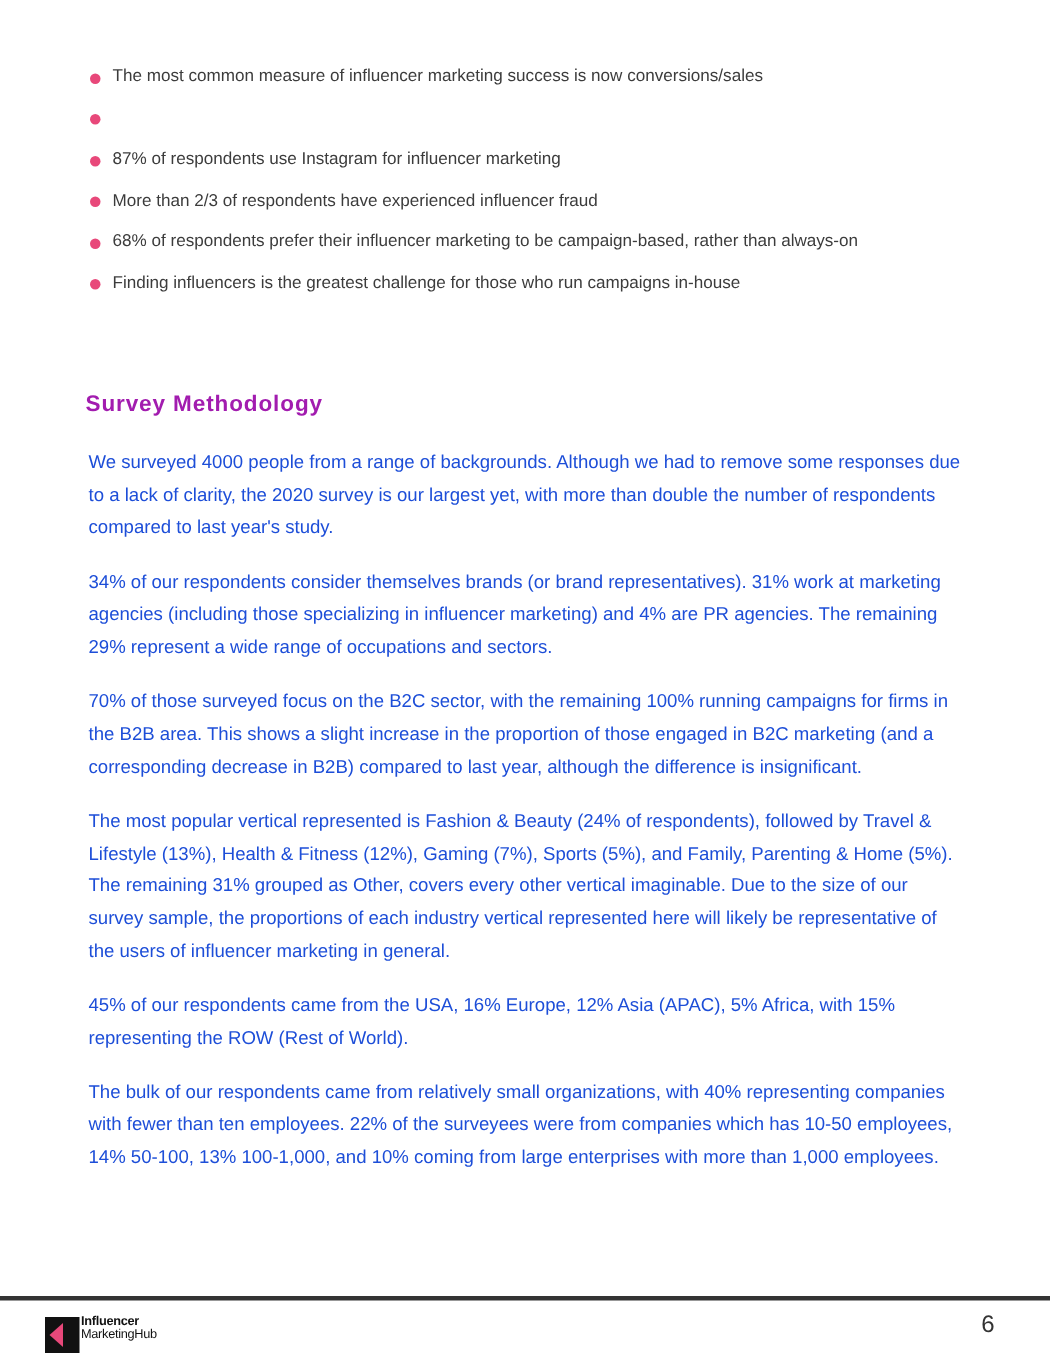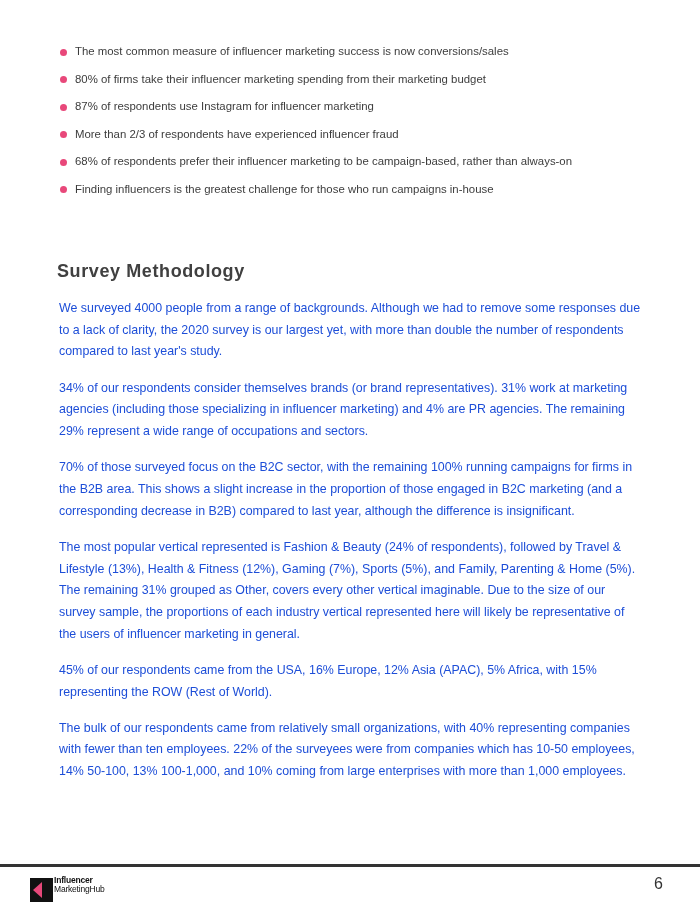--- a/index.html
+++ b/index.html
@@ -40,24 +40,24 @@
       width: 7px;
       height: 7px;
       border-radius: 50%;
       background: #e8487a;
     }
     .section-title {
       position: absolute;
       left: 57px;
       top: 261px;
       margin: 0;
-      font-size: 18px;
+      font-size: 15px;
       font-weight: bold;
       letter-spacing: 0.6px;
-      color: #404040;
+      color: #a21caf;
     }
     .body-text {
       position: absolute;
       left: 59px;
       top: 298px;
       width: 585px;
     }
     .para {
       margin: 0 0 14.5px 0;
       font-size: 12.4px;
@@ -122,21 +122,20 @@
 </head>
 <body>
 
 <ul class="bullets">
   <li class="bullet-item">
     <span class="bullet-dot" style="background: rgb(232, 72, 122);"></span>
     <span>The most common measure of influencer marketing success is now conversions/sales</span>
   </li>
   <li class="bullet-item">
     <span class="bullet-dot" style="background: rgb(232, 72, 122);"></span>
-    <span>80% of firms take their influencer marketing spending from their marketing budget</span>
   </li>
   <li class="bullet-item">
     <span class="bullet-dot" style="background: rgb(232, 72, 122);"></span>
     <span>87% of respondents use Instagram for influencer marketing</span>
   </li>
   <li class="bullet-item">
     <span class="bullet-dot" style="background: rgb(232, 72, 122);"></span>
     <span>More than 2/3 of respondents have experienced influencer fraud</span>
   </li>
   <li class="bullet-item">

